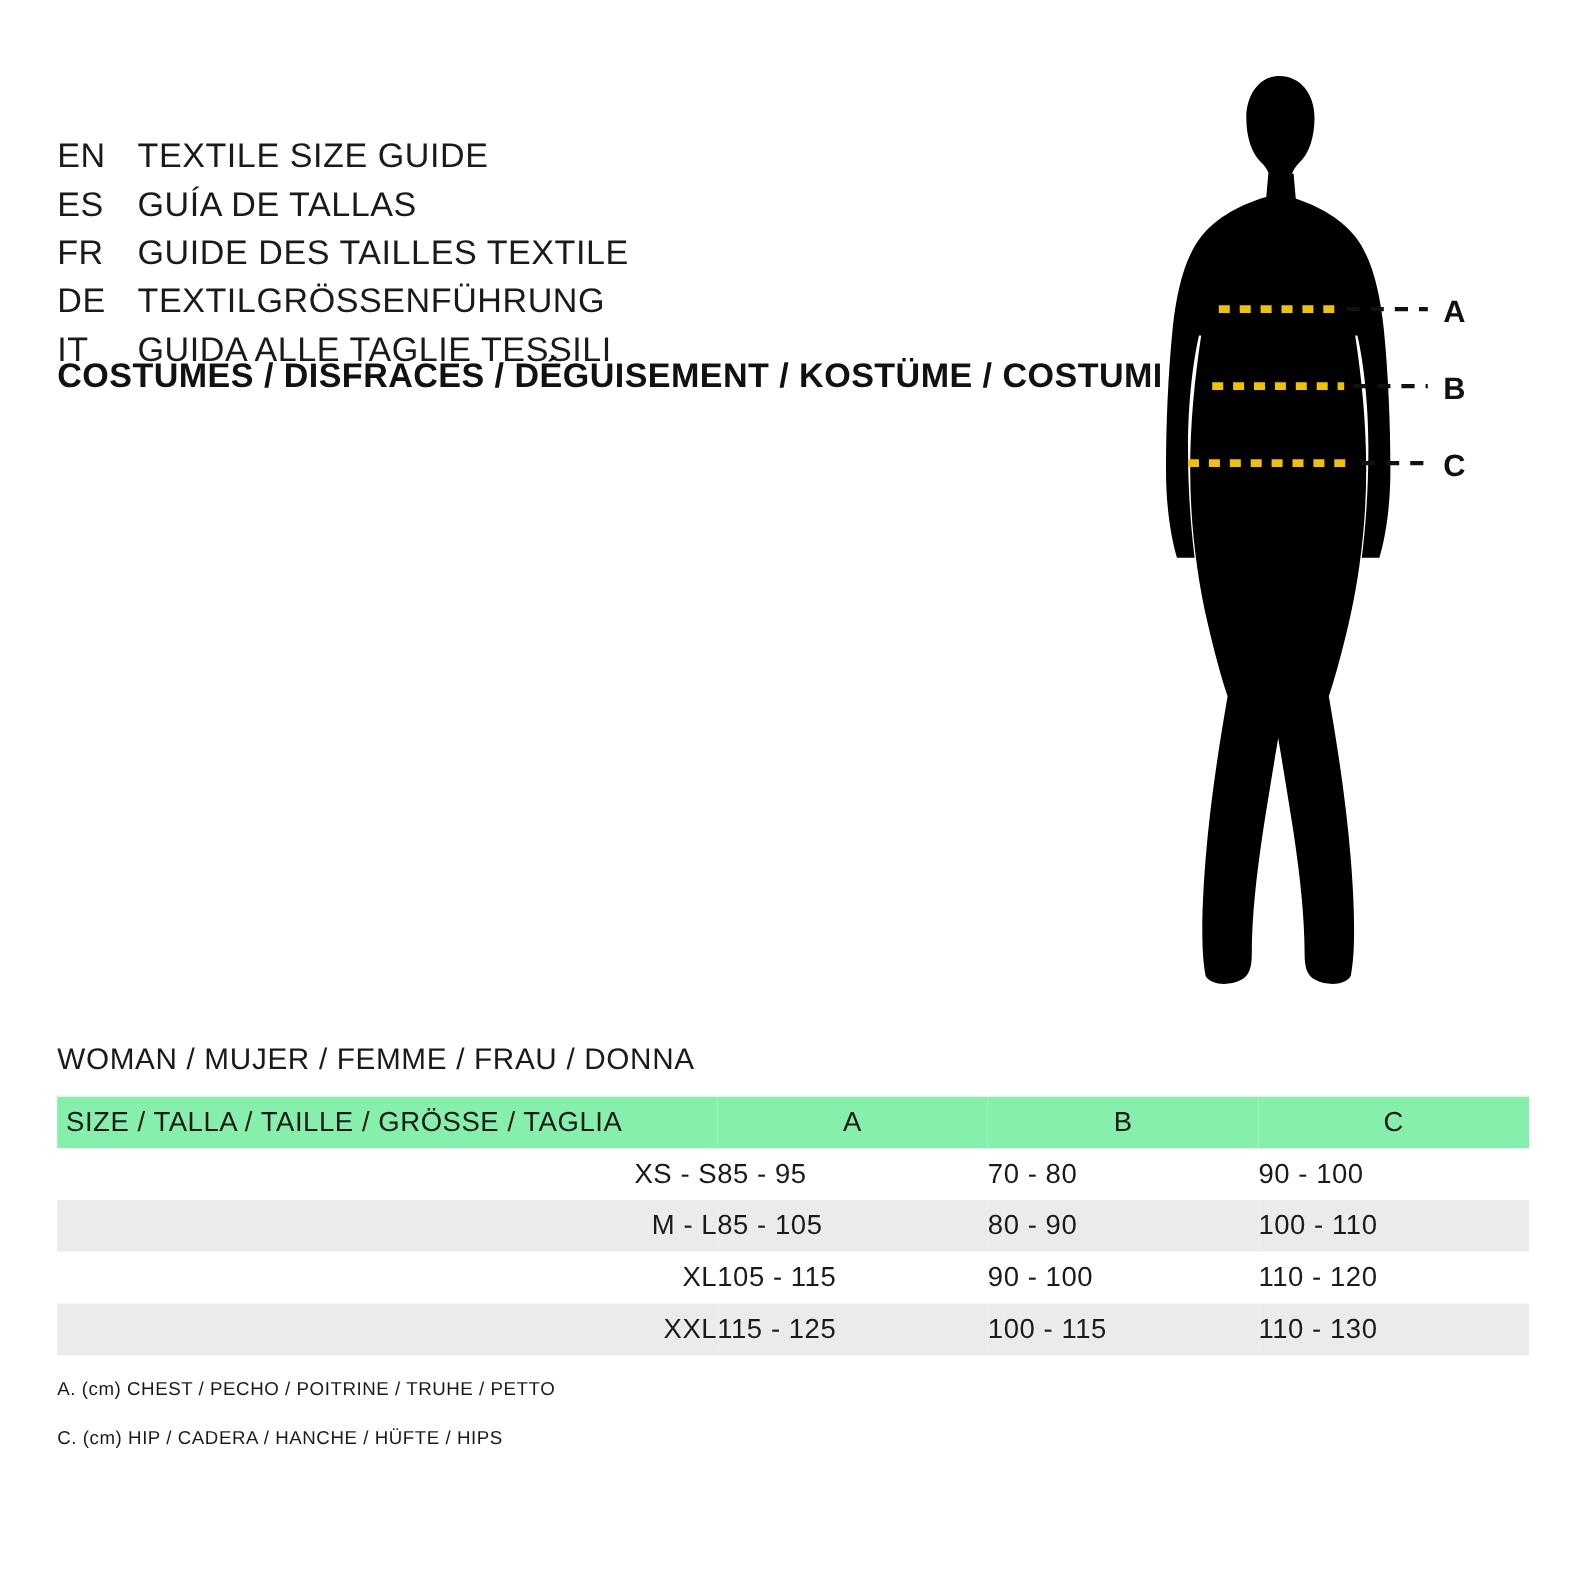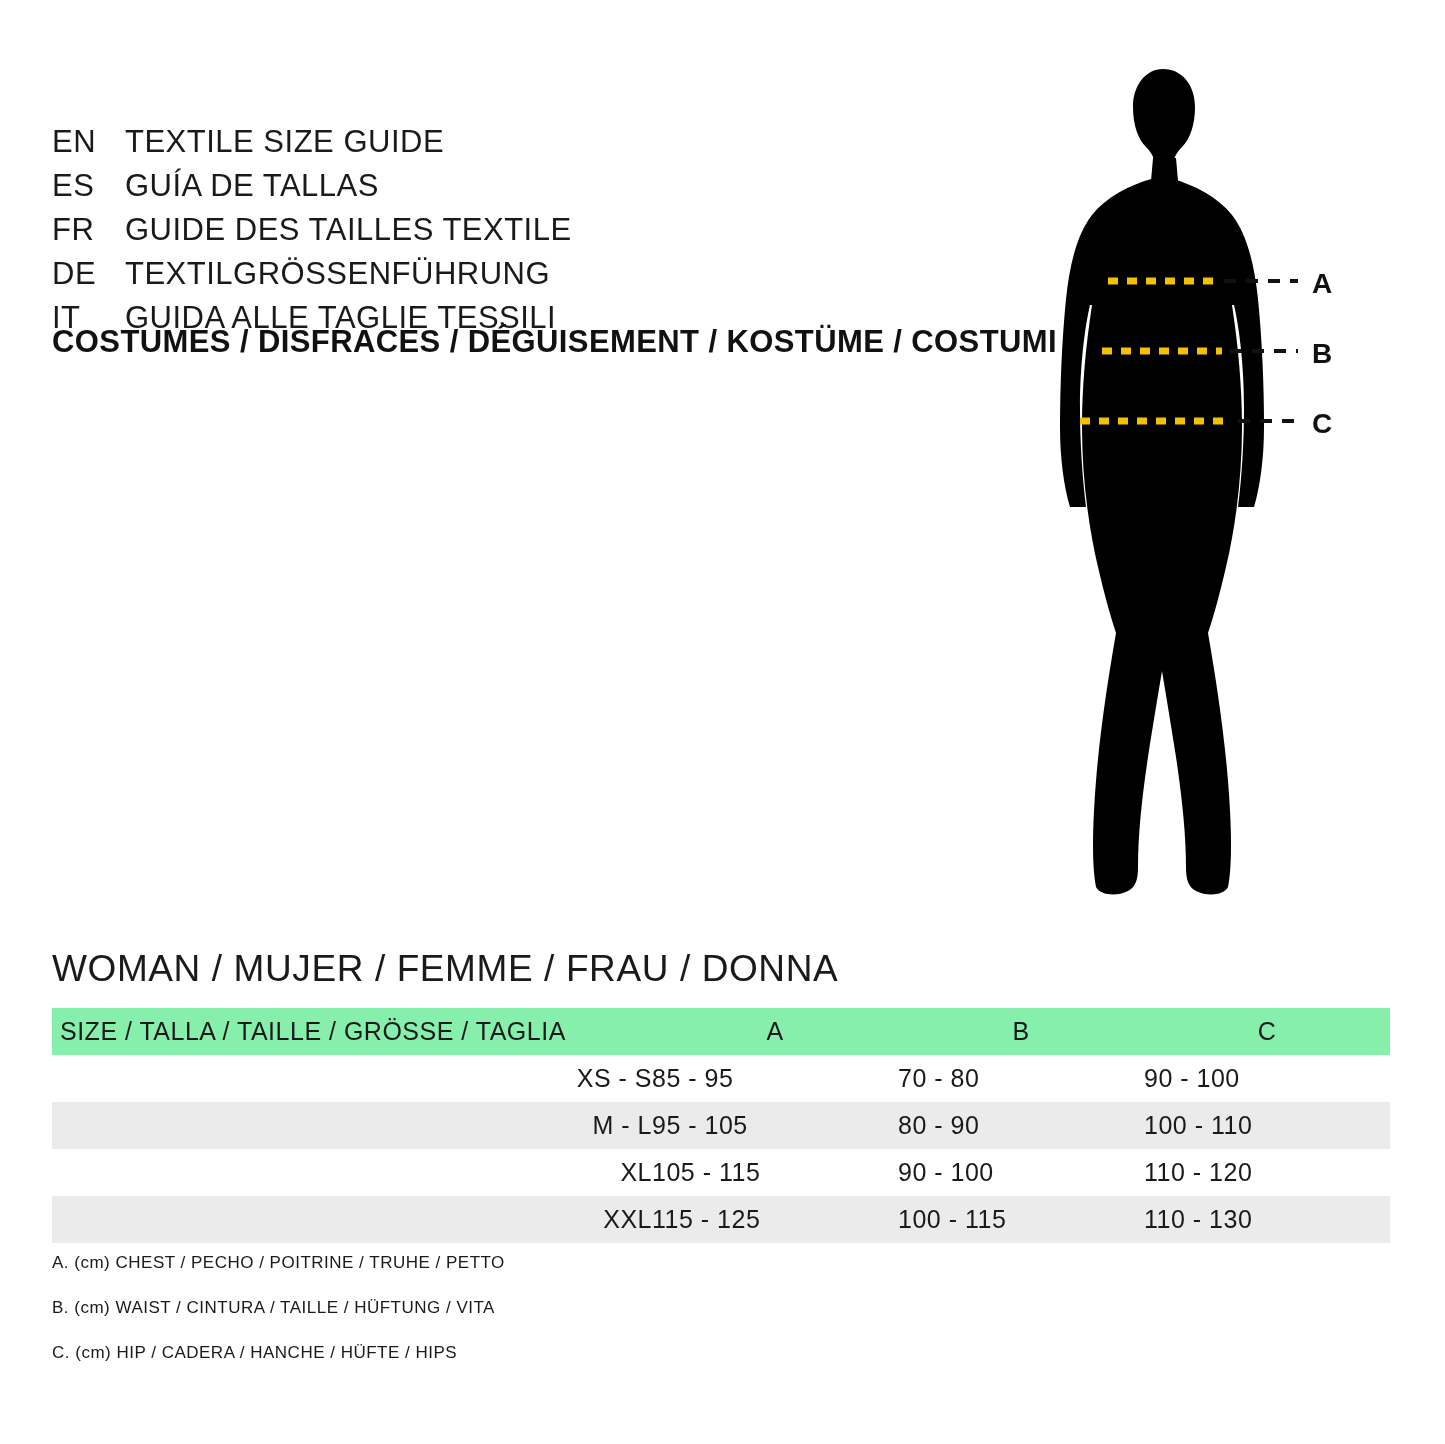--- a/index.html
+++ b/index.html
@@ -76,21 +76,21 @@
   .marker-c { left: 292px; top: 353px; }
 
   
   .table-section {
     position: absolute;
     left: 52px;
     top: 948px;
     width: 1338px;
   }
   .table-caption {
-    font-size: 37px;
+    font-size: 27px;
     letter-spacing: 0.6px;
     color: #1a1a1a;
     margin-bottom: 18px;
   }
   table.size-table {
     border-collapse: collapse;
     width: 1338px;
     table-layout: fixed;
   }
   table.size-table th,
@@ -248,21 +248,21 @@
     </thead>
     <tbody>
       <tr>
         <td class="size-name">XS - S</td>
         <td class="val">85 - 95</td>
         <td class="val">70 - 80</td>
         <td class="val">90 - 100</td>
       </tr>
       <tr>
         <td class="size-name">M - L</td>
-        <td class="val">95 - 105</td>
+        <td class="val">85 - 105</td>
         <td class="val">80 - 90</td>
         <td class="val">100 - 110</td>
       </tr>
       <tr>
         <td class="size-name">XL</td>
         <td class="val">105 - 115</td>
         <td class="val">90 - 100</td>
         <td class="val">110 - 120</td>
       </tr>
       <tr>
@@ -270,15 +270,14 @@
         <td class="val">115 - 125</td>
         <td class="val">100 - 115</td>
         <td class="val">110 - 130</td>
       </tr>
     </tbody>
   </table>
 </div>
 
 <div class="legend">
   <div class="legend-line">A. (cm) CHEST / PECHO / POITRINE / TRUHE / PETTO</div>
-  <div class="legend-line">B. (cm) WAIST / CINTURA / TAILLE / HÜFTUNG / VITA</div>
   <div class="legend-line">C. (cm) HIP / CADERA / HANCHE / HÜFTE / HIPS</div>
 </div>
 
 </body></html>

